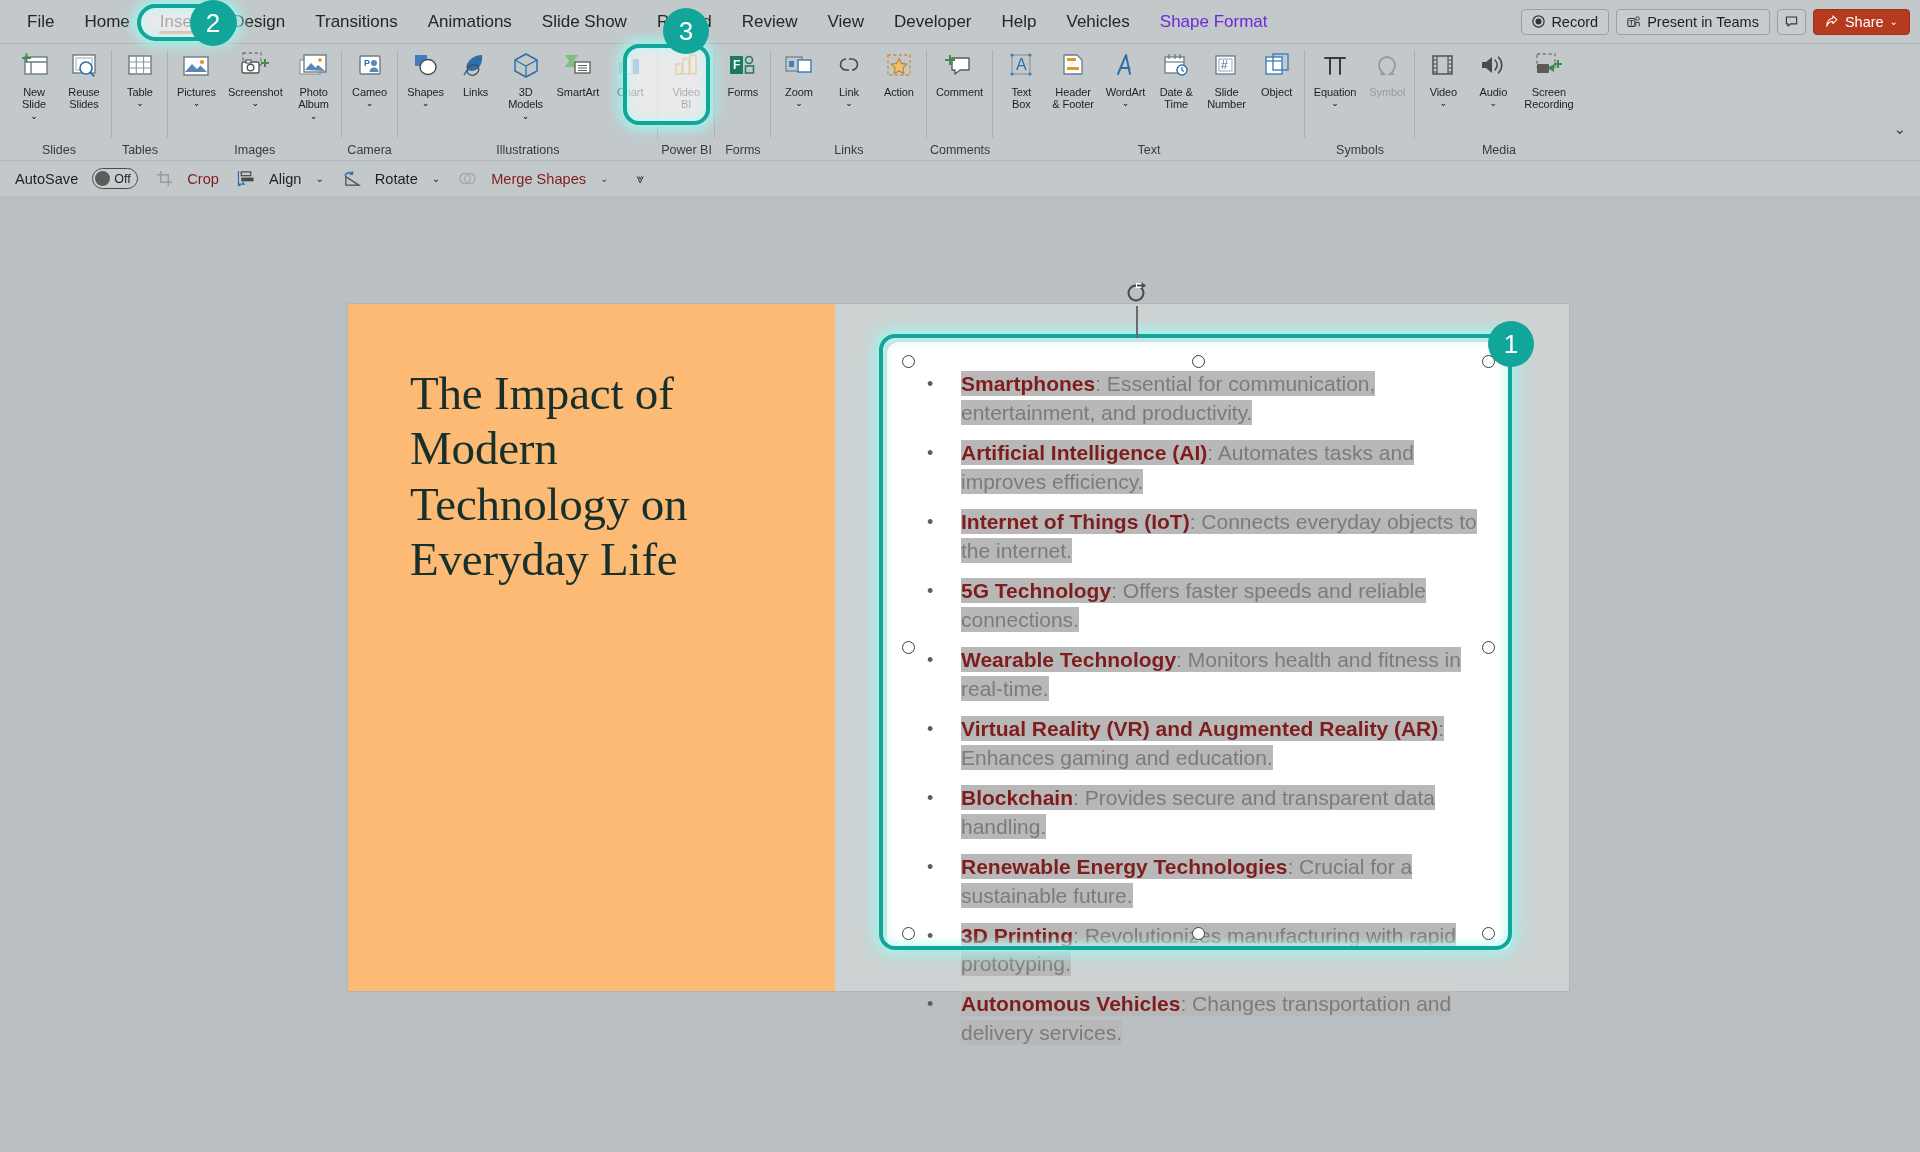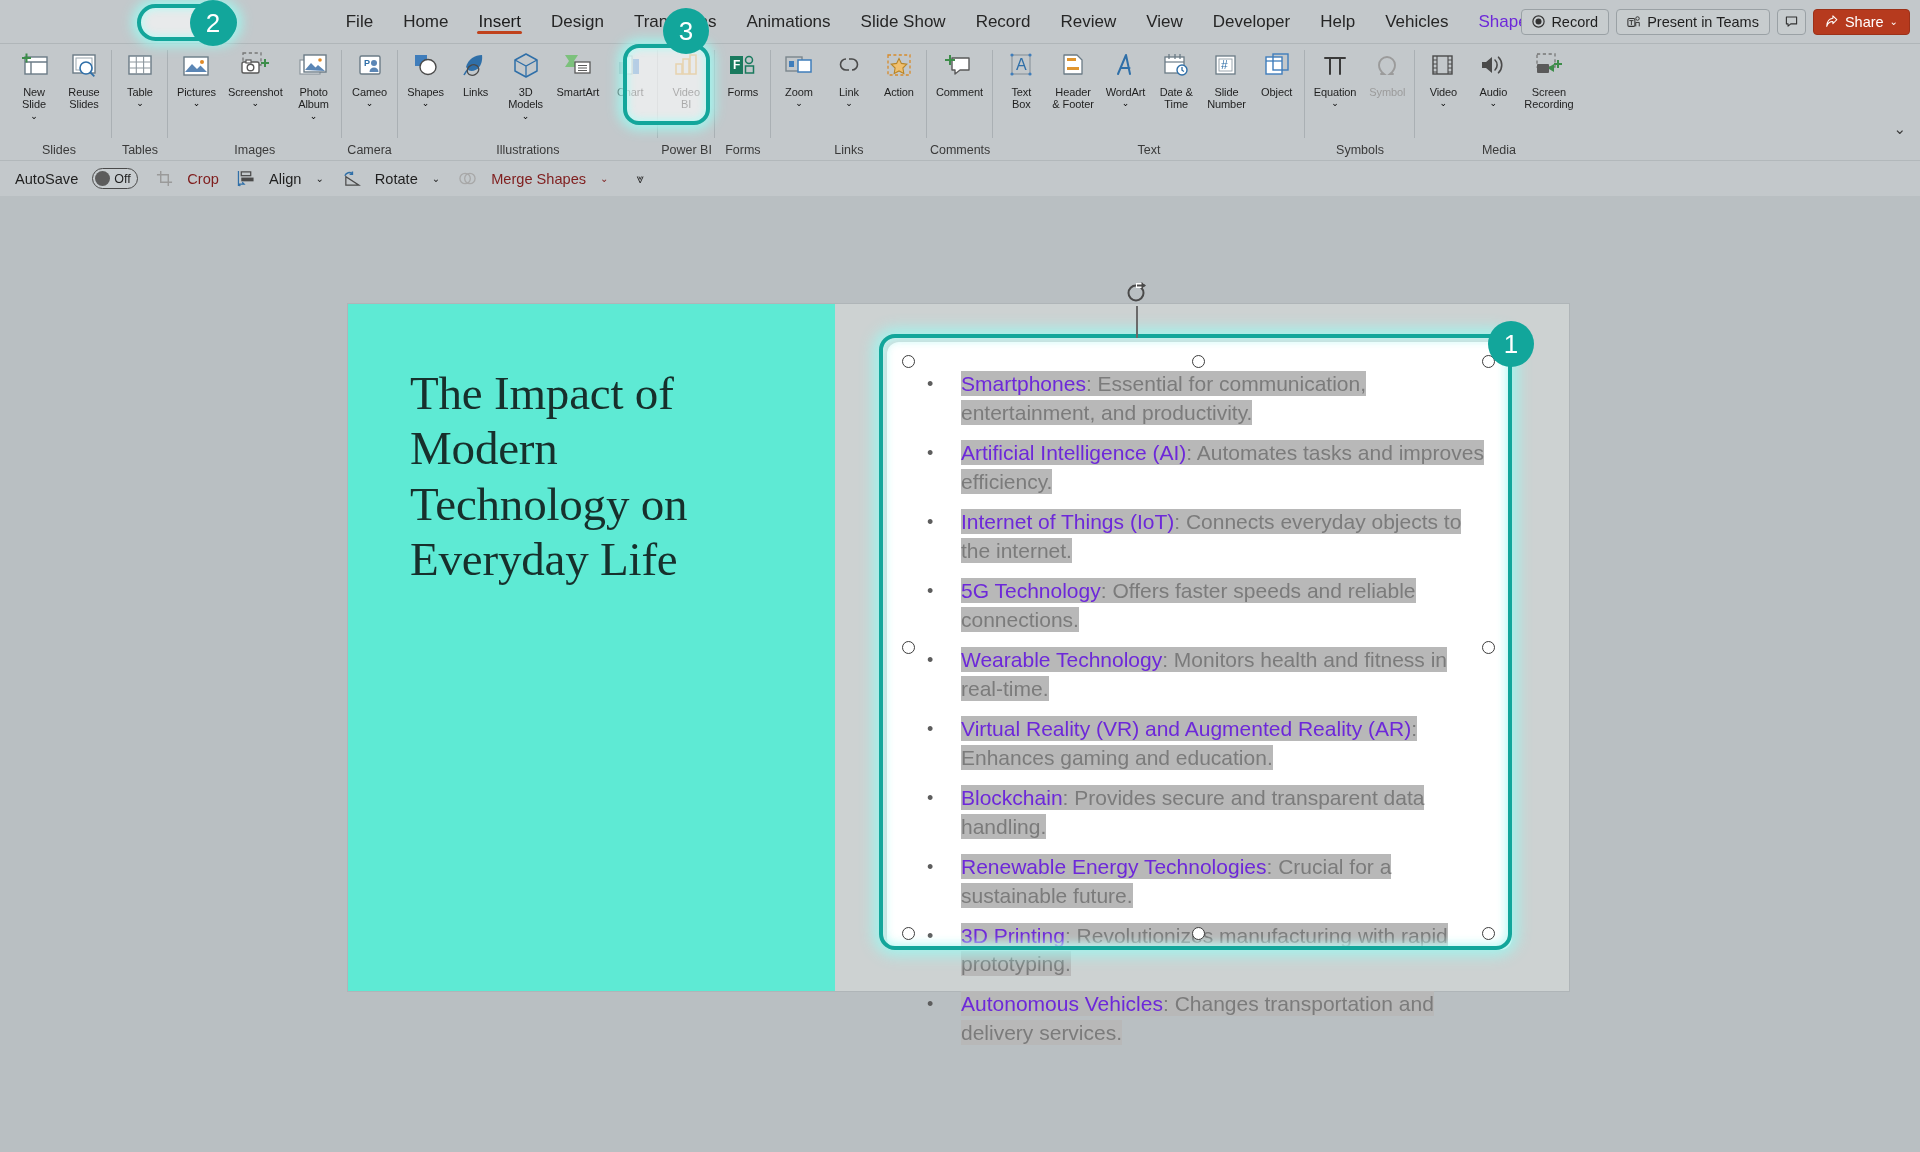--- a/index.html
+++ b/index.html
@@ -11,21 +11,20 @@
   }
 
   
   .tabbar{
     position:relative;
     height:43px;
     background:#c3c8cb;
     display:flex;
     align-items:center;
     padding-left:12px;
-    justify-content:center;
   }
   .tab{
     font-size:17px;
     color:#262626;
     padding:5px 15px;
     white-space:nowrap;
     border-radius:4px;
     cursor:default;
     line-height:1;
   }
@@ -171,21 +170,21 @@
     background:#b9bfc2;
   }
   .slide{
     position:absolute;
     left:348px; top:108px;
     width:1221px; height:687px;
     display:flex;
     box-shadow:0 0 0 1px rgba(0,0,0,.05);
   }
   .slide-left{
-    width:487px; background:#5eead4;
+    width:487px; background:#fdba74;
     padding:62px 60px 0 62px;
   }
   .slide-right{ flex:1; background:#cdd2d2; position:relative; }
 
   .slide-title{
     font-family:"Liberation Serif", serif;
     font-size:47px; line-height:1.18; color:#17302c;
     font-weight:400; letter-spacing:-0.2px;
   }
   .slide-body{
@@ -248,21 +247,21 @@
     width:34px; flex:0 0 34px;
     color:#5d5d5d; font-size:18px; padding-top:2px;
   }
   .bullet .txt{ flex:1; }
   .bullet .txt > span{
     background:#b8b8b8;
     box-decoration-break:clone;
     -webkit-box-decoration-break:clone;
     padding:1px 0;
   }
-  .bullet b{ color:#6d28d9; font-weight:400; }
+  .bullet b{ color:#7f1d1d; font-weight:700; }
 
   svg{ display:block; }
 </style>
 </head>
 <body>
 
 <div class="tabbar">
   <div class="tab">File</div>
   <div class="tab">Home</div>
   <div class="tab active" style="position:relative;">

